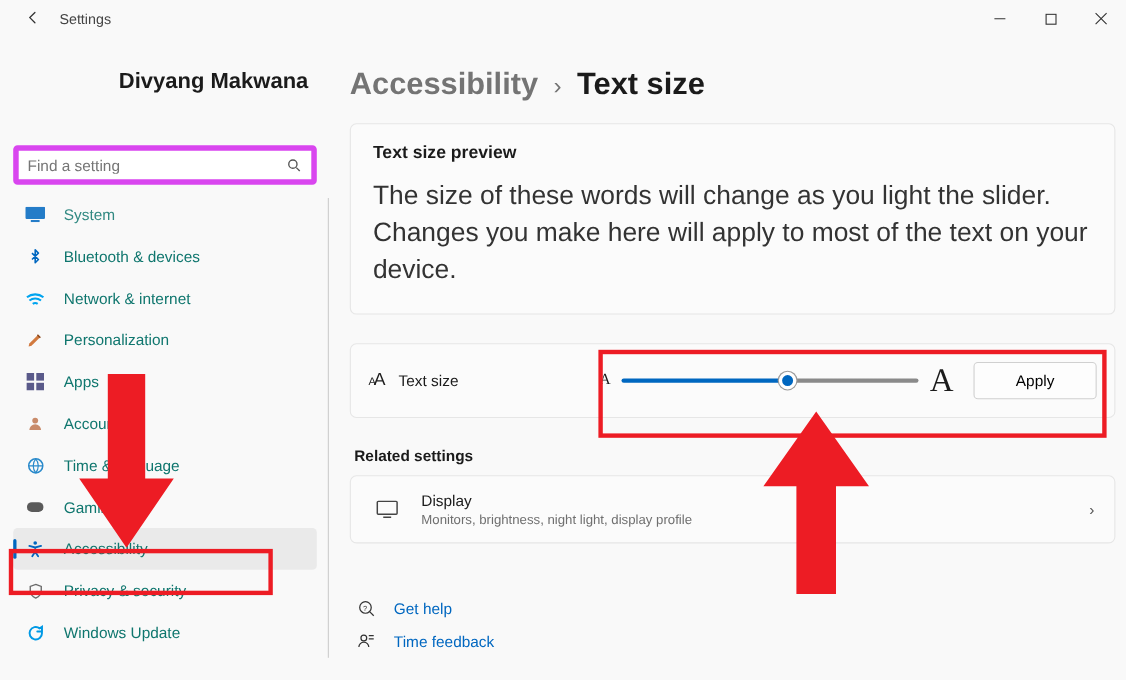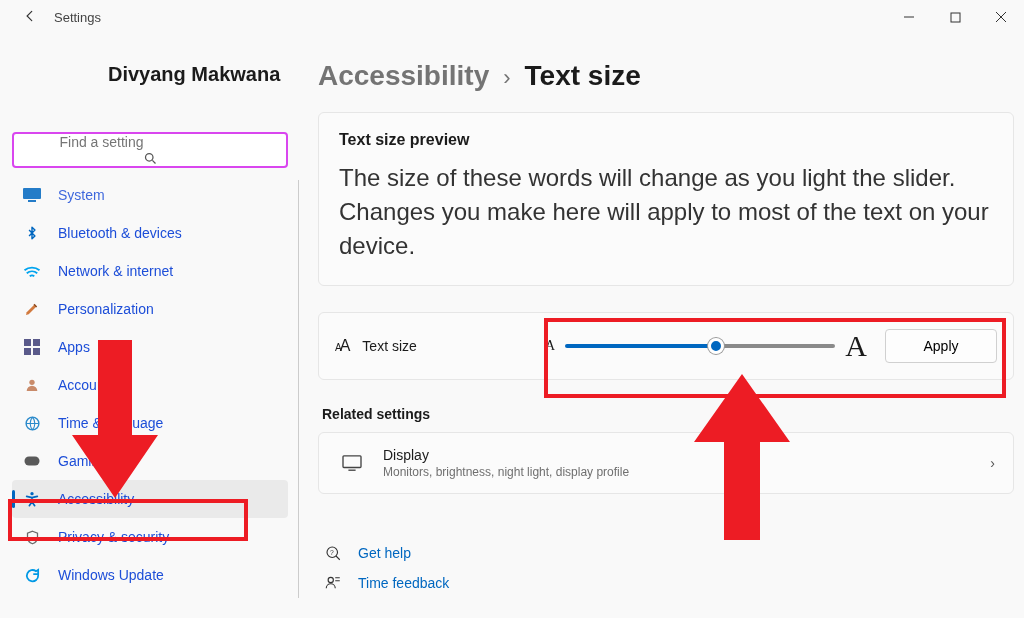--- a/index.html
+++ b/index.html
@@ -12,26 +12,26 @@
   .winctrls { position:absolute; right:0; top:0; display:flex; }
   .winctrls div { width:46px; height:34px; display:flex; align-items:center; justify-content:center; font-size:12px; color:#333; cursor:pointer;}
   .winctrls .x { font-size:14px;}
 
   
   .columns { display:flex; height:calc(100% - 34px); }
   .sidebar { width:300px; padding: 8px 12px 0 12px; position:relative;}
   .username { position:absolute; top:29px; left:108px; font-size:20px; font-weight:600;}
   .spacerblock{height:86px;}
 
-  .search { display:flex; align-items:center; border:2px solid #d946ef; border-radius:4px; background:#fff; height:36px; padding:0 8px; margin-top:4px;flex-direction:column;}
+  .search { display:flex; align-items:center; border:5px solid #d946ef; border-radius:4px; background:#fff; height:36px; padding:0 8px; margin-top:4px;}
   .search input { flex:1; border:none; outline:none; font-size:14px; color:#666; background:transparent;}
   .search .lens { width:16px; height:16px; display:flex; align-items:center; justify-content:center;}
 
   .nav { margin-top:14px; display:flex; flex-direction:column; gap:0;}
-  .nav-item { display:flex; align-items:center; gap:16px; height:38px; padding:0 10px; border-radius:4px; font-size:14px; font-weight:400; color:#1d4ed8; cursor:pointer; position:relative;}
+  .nav-item { display:flex; align-items:center; gap:16px; height:38px; padding:0 10px; border-radius:4px; font-size:14px; font-weight:400; color:#0f766e; cursor:pointer; position:relative;}
   .nav-item .ico { width:20px; height:20px; display:flex; align-items:center; justify-content:center; }
   .nav-item.selected { background:#eaeaea; font-weight:400;}
   .nav-item.selected::before { content:""; position:absolute; left:0; top:10px; bottom:10px; width:3px; background:#0067c0; border-radius:2px;}
 
   .main { flex:1; padding:16px 10px 0 18px; overflow:hidden;}
   .breadcrumb { display:flex; align-items:baseline; gap:14px; margin-bottom:20px; margin-top:10px;}
   .breadcrumb .parent { font-size:28px; font-weight:600; color:#747474;}
   .breadcrumb .sep { font-size:22px; color:#747474;}
   .breadcrumb .current { font-size:28px; font-weight:600;}
 

